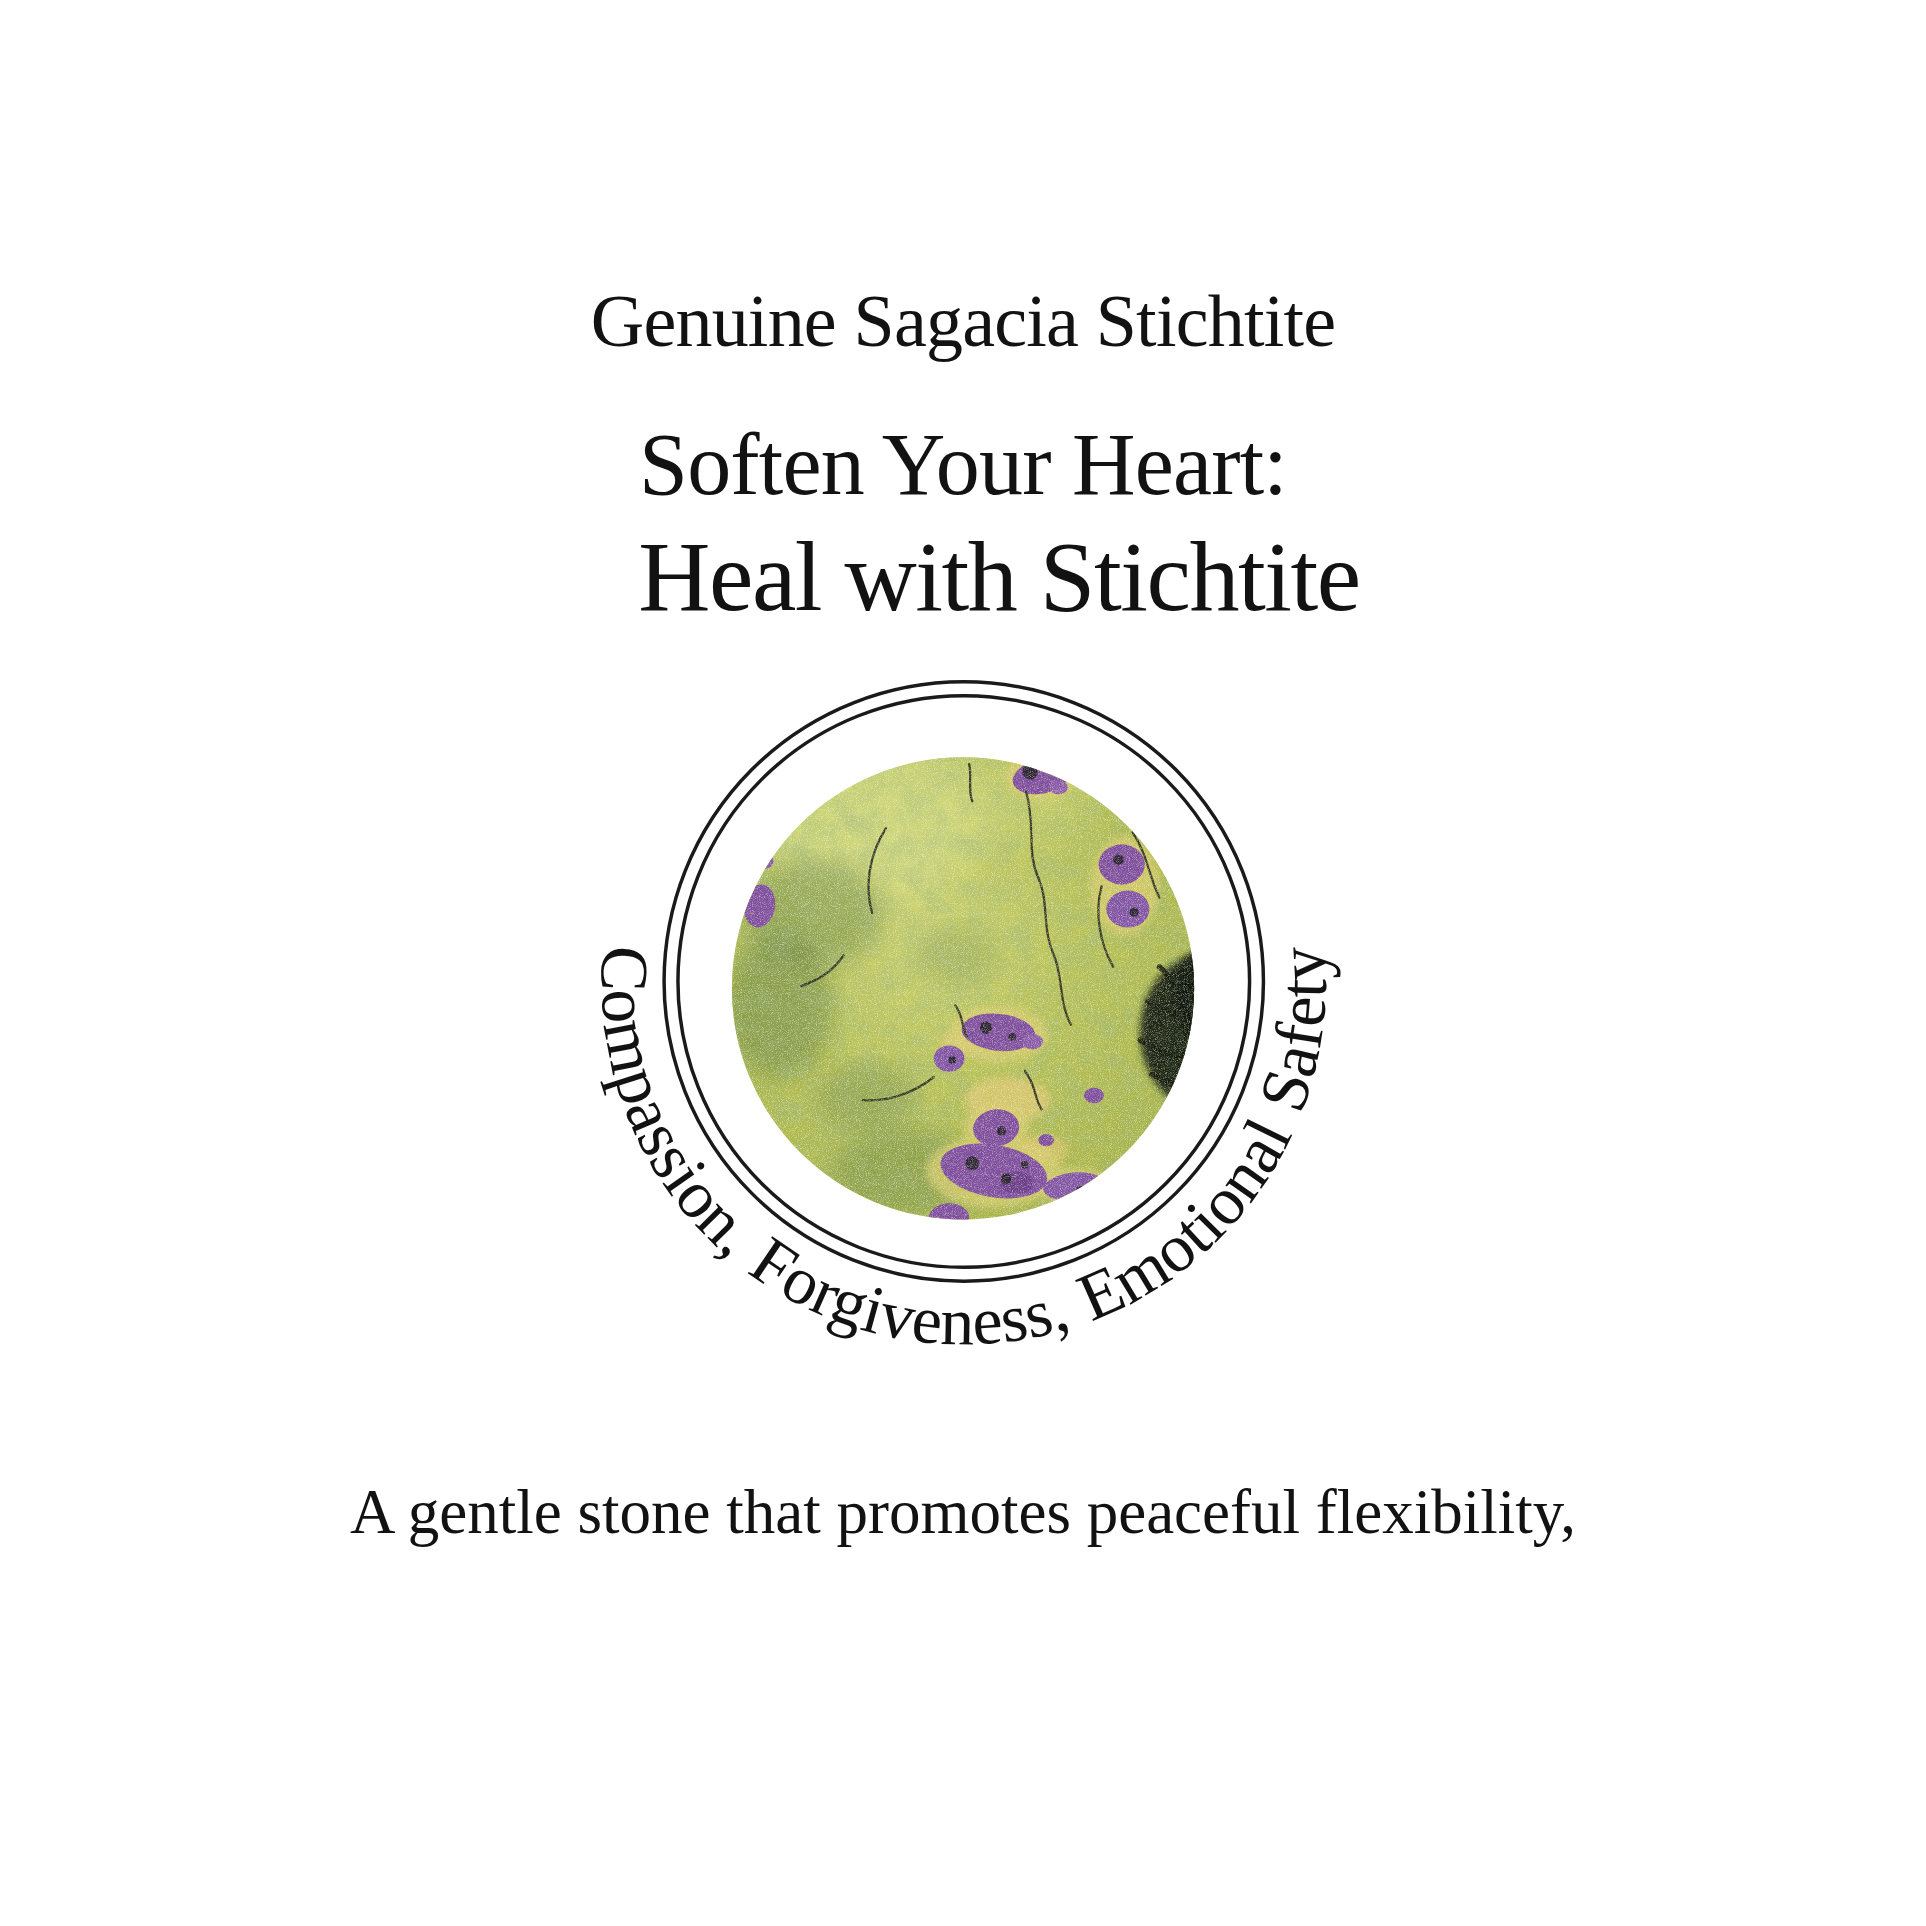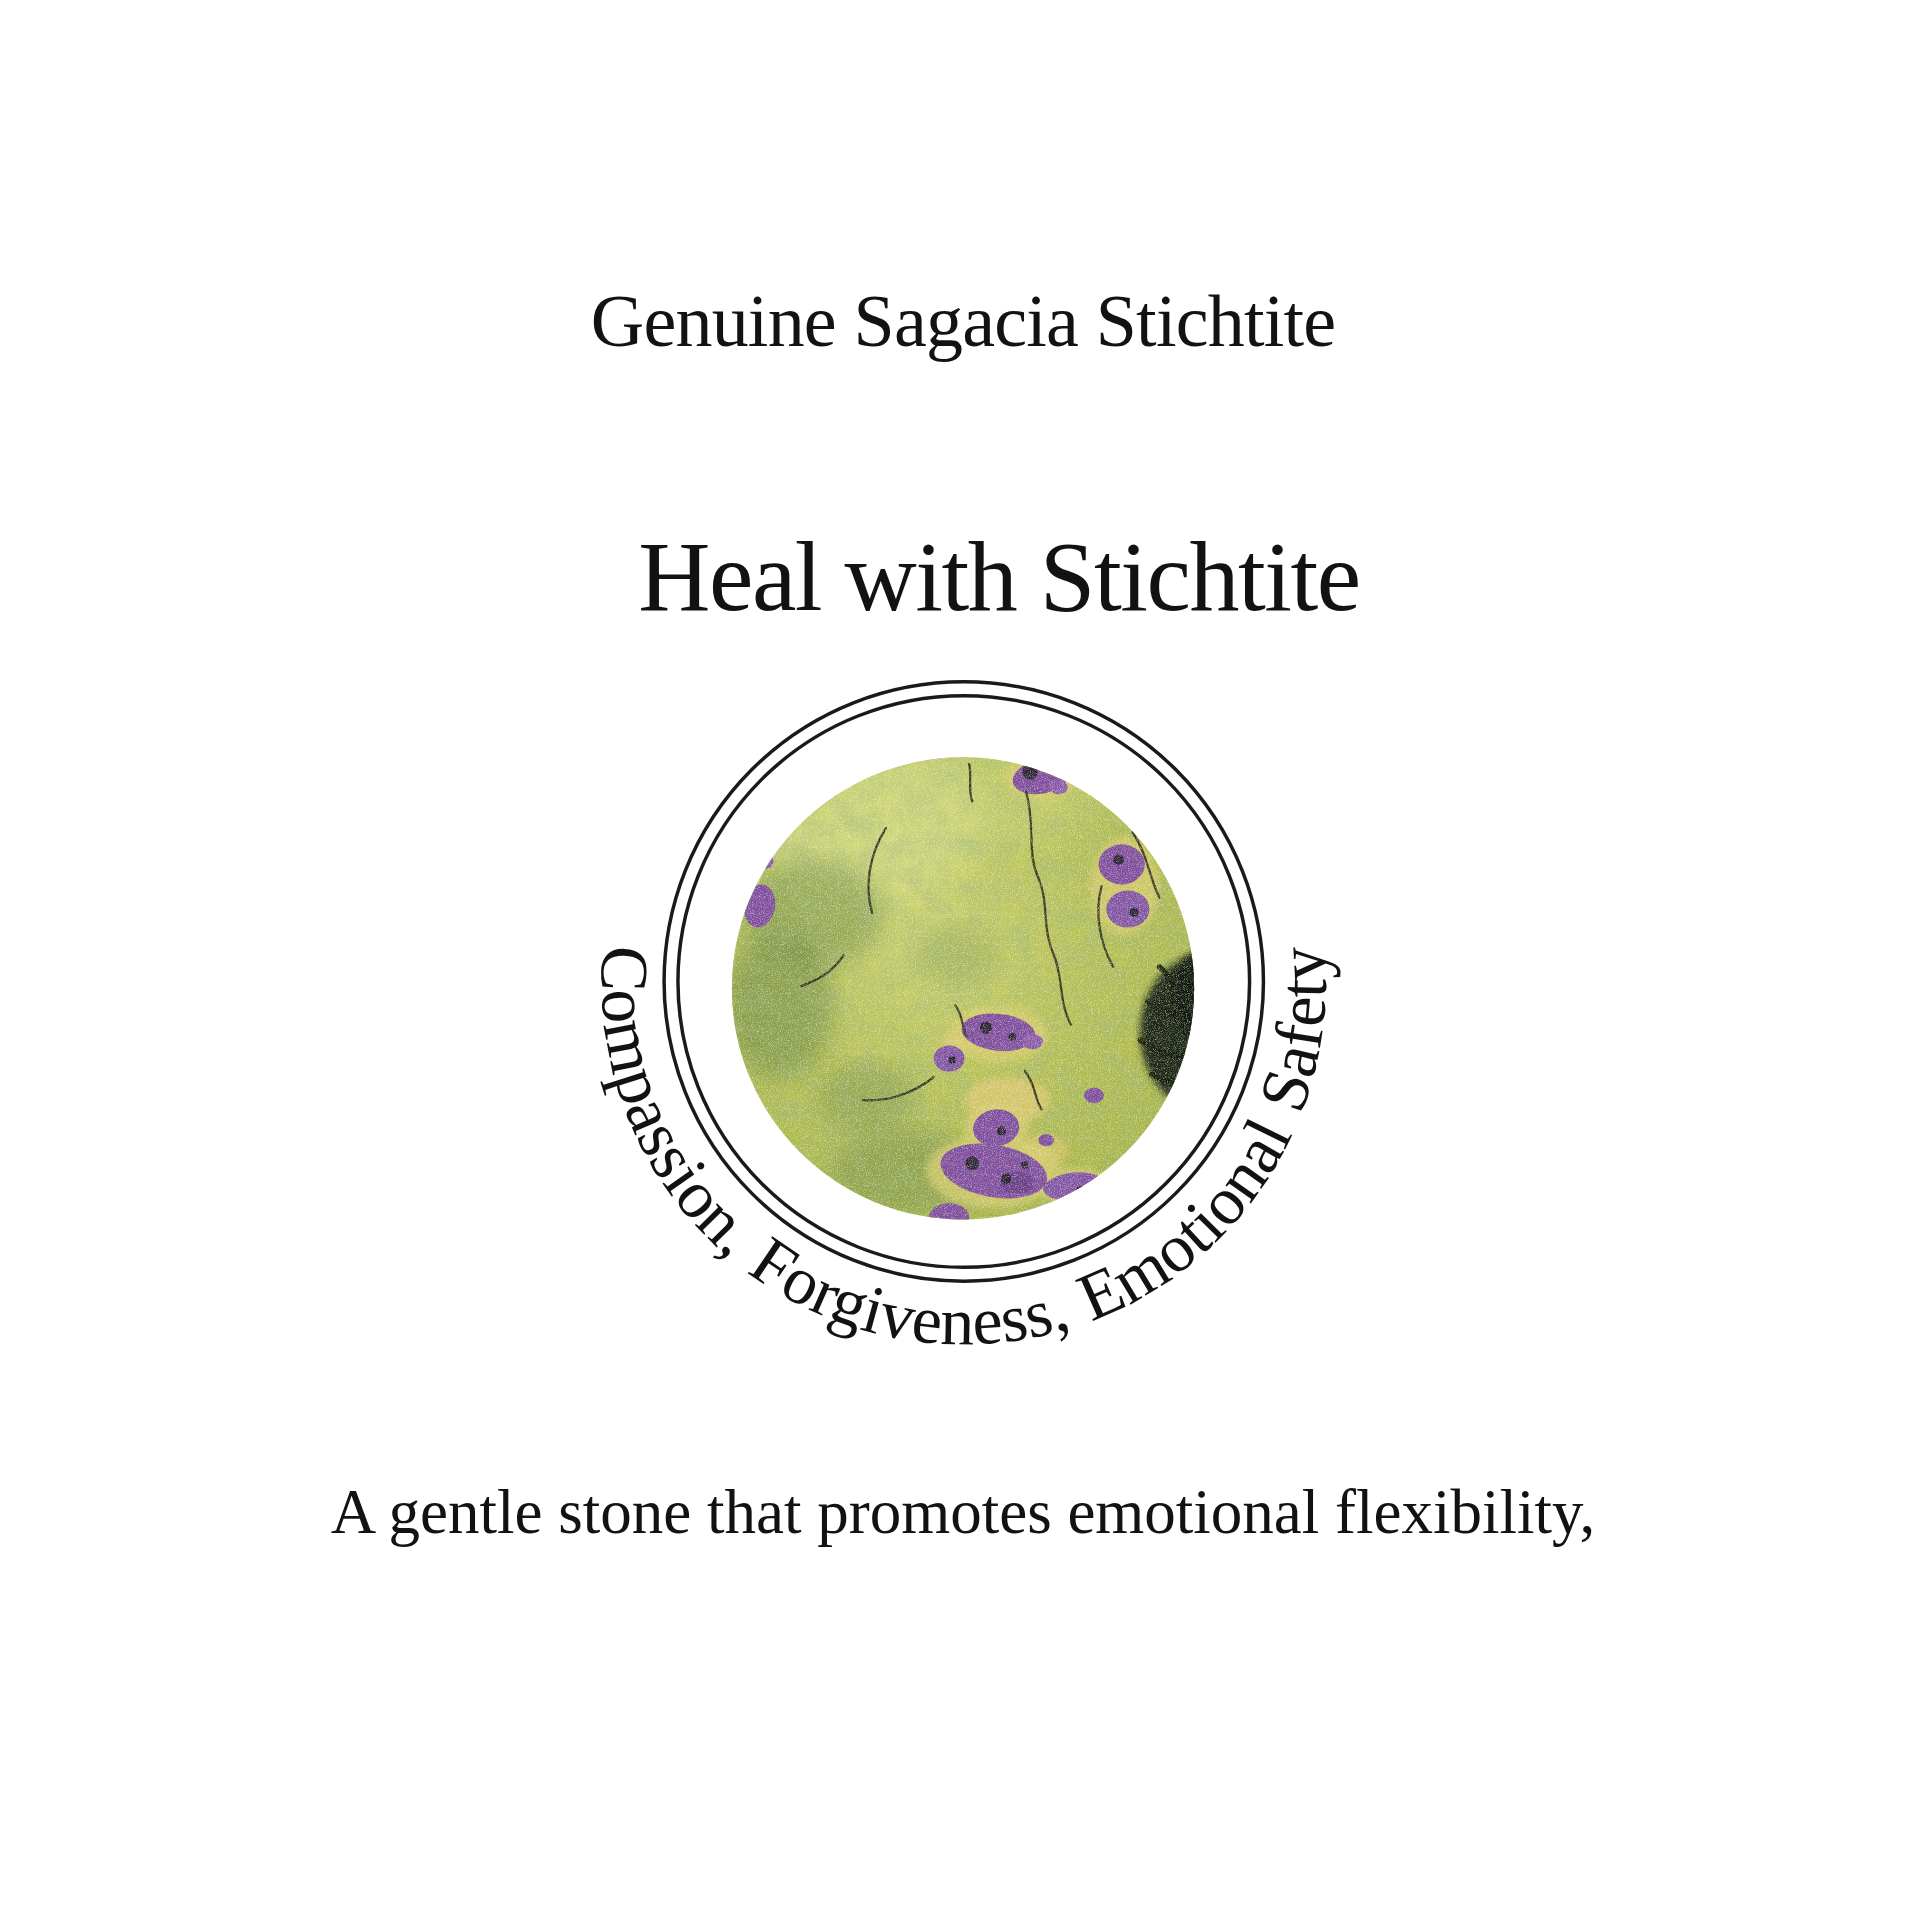--- a/index.html
+++ b/index.html
@@ -36,20 +36,21 @@
     fill: #121212;
   }
 </style>
 </head>
 <body>
 
 <div id="card">
 
   <div id="brand-line" class="center-line">Genuine Sagacia Stichtite</div>
 
+  <div id="subtitle" class="center-line">Soften Your Heart:</div>
 
   <div id="main-title" class="center-line">Heal with Stichtite</div>
 
   <svg id="emblem-svg" width="1926" height="1926" viewBox="0 0 2500 2500" xmlns="http://www.w3.org/2000/svg">
     <defs>
       <clipPath id="photoClip">
         <circle cx="1250" cy="1283" r="300"></circle>
       </clipPath>
 
       <radialGradient id="stoneBase" cx="42%" cy="38%" r="80%">
@@ -174,17 +175,17 @@
 
       <rect x="940" y="973" width="620" height="620" filter="url(#grain)" opacity="0.5"></rect>
     </g>
 
     <text id="curved-caption-text">
       <textPath href="#captionArc" startOffset="50%" text-anchor="middle">Compassion, Forgiveness, Emotional Safety</textPath>
     </text>
   </svg>
 
   <div id="description">
-    <div class="desc-line">A gentle stone that promotes emotional flexibility,</div>
+    <div class="desc-line">A gentle stone that promotes peaceful flexibility,</div>
   </div>
 
 </div>
 
 
 </body></html>

